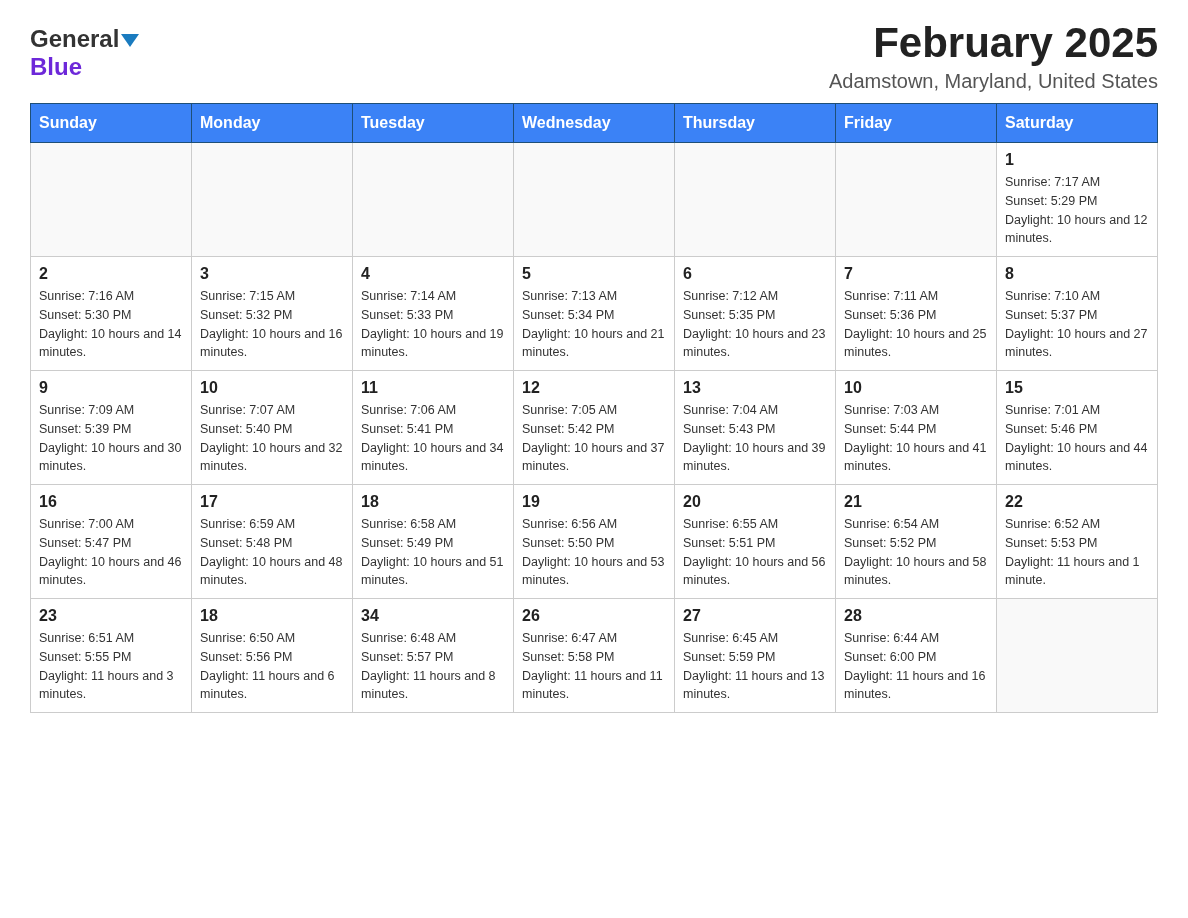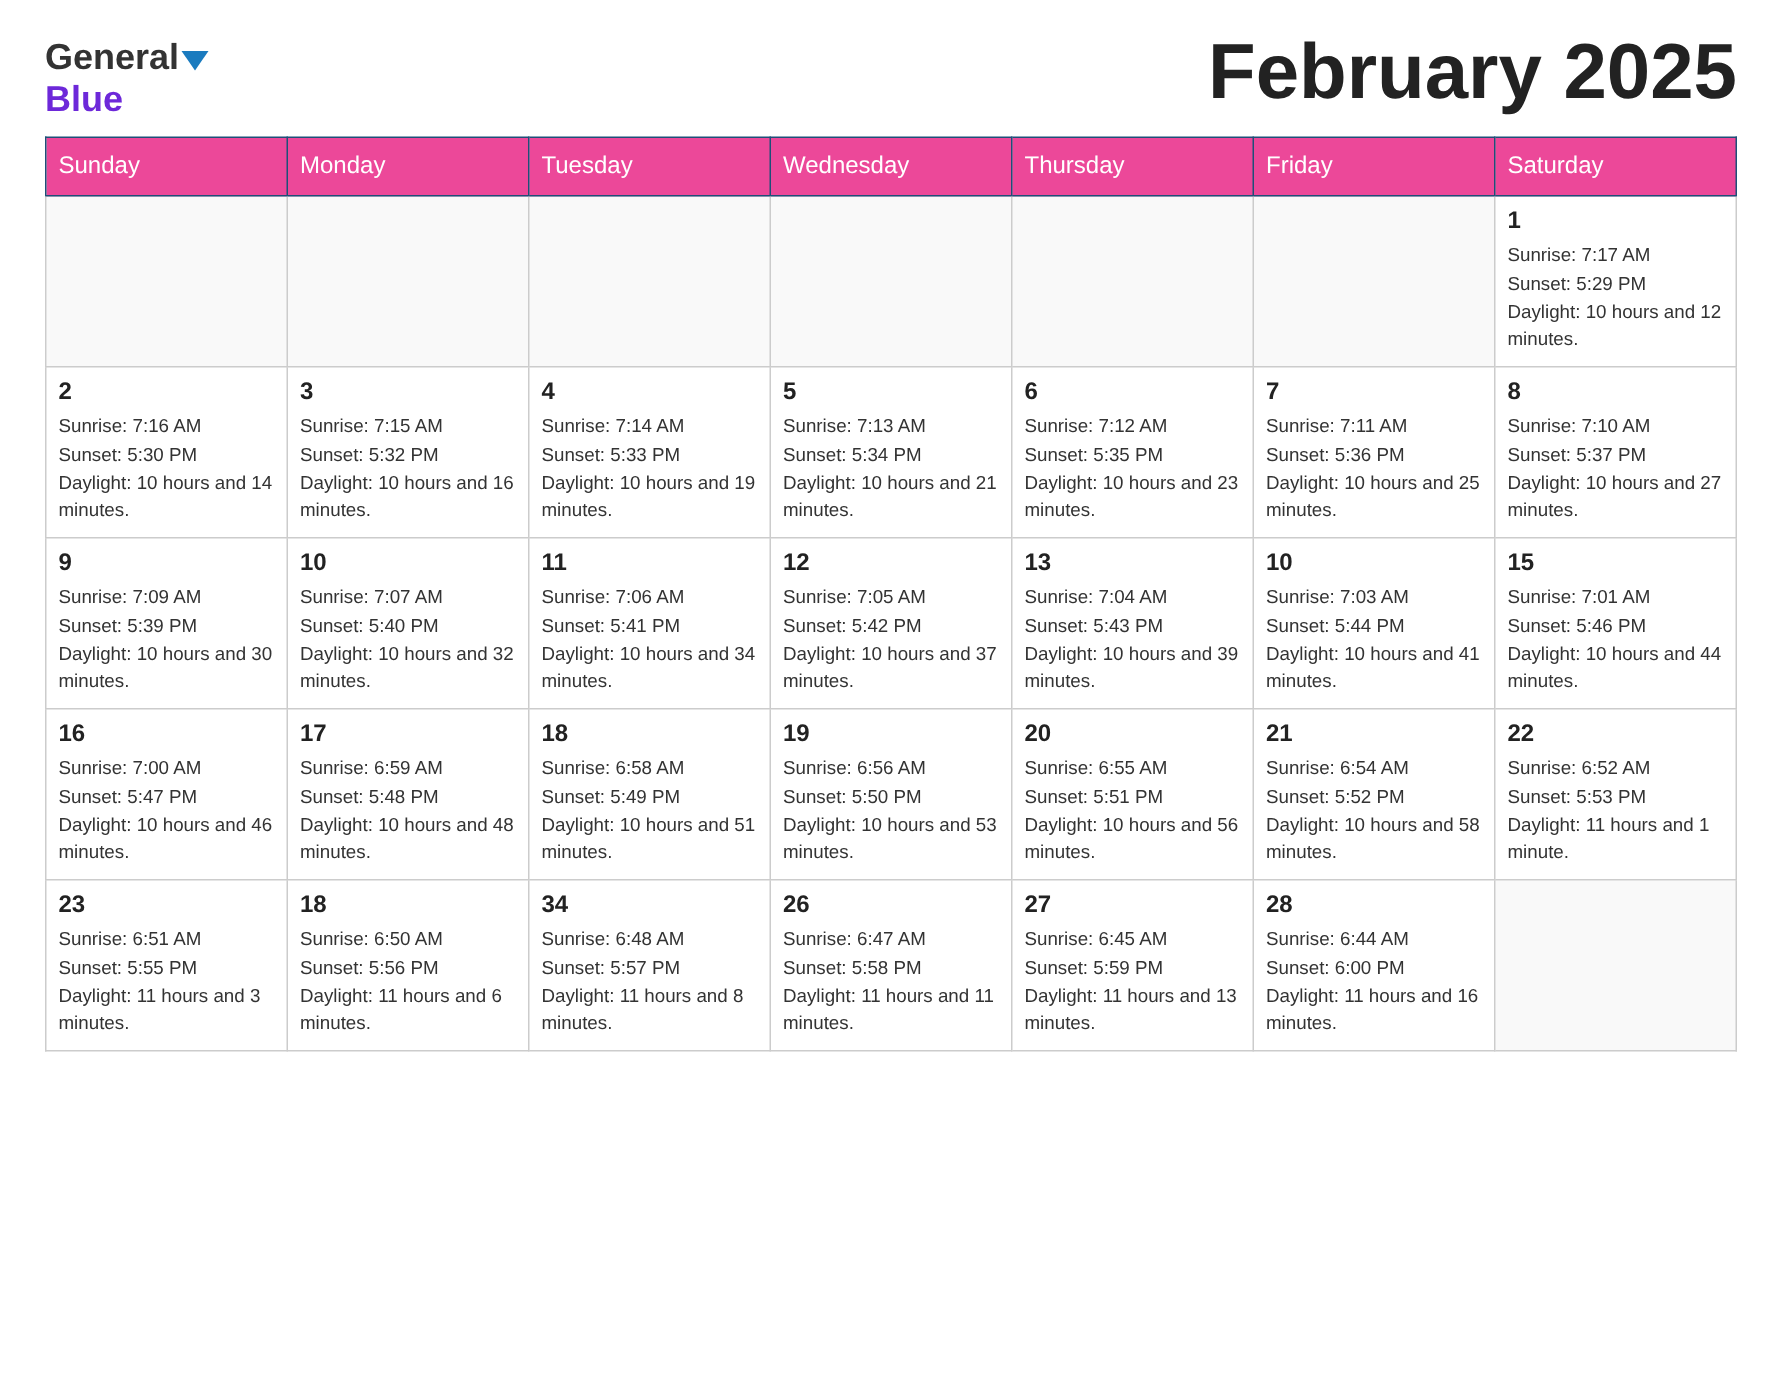--- a/index.html
+++ b/index.html
@@ -19,42 +19,42 @@
     .logo {
       display: flex;
       flex-direction: column;
       align-items: flex-start;
       padding-top: 5px;
     }
     .title-section {
       text-align: right;
     }
     .month-title {
-      font-size: 52px;
+      font-size: 42px;
       font-weight: bold;
       color: #222;
       line-height: 1.1;
     }
     .location {
       font-size: 20px;
       color: #555;
       margin-top: 4px;
     }
     .calendar {
       width: 100%;
       border-collapse: collapse;
       margin-top: 10px;
     }
     .calendar th {
-      background-color: #ec4899;
+      background-color: #3b82f6;
       color: #fff;
       padding: 10px 8px;
       text-align: left;
       font-size: 16px;
-      font-weight: normal;
+      font-weight: bold;
       border: 1px solid #1e4f78;
     }
     .calendar td {
       vertical-align: top;
       padding: 8px;
       border: 1px solid #ccc;
       width: 14.28%;
       height: 110px;
       background: #fff;
       font-size: 13px;
@@ -106,20 +106,21 @@
 <div class="header">
   <div class="logo">
     <div class="logo-wrapper">
       <span class="logo-general">General</span>
       <span class="logo-icon"></span>
     </div>
     <span class="logo-blue">Blue</span>
   </div>
   <div class="title-section">
     <div class="month-title">February 2025</div>
+    <div class="location">Adamstown, Maryland, United States</div>
   </div>
 </div>
 
 <table class="calendar">
   <thead>
     <tr>
     <th>Sunday</th>
         <th>Monday</th>
         <th>Tuesday</th>
         <th>Wednesday</th>

